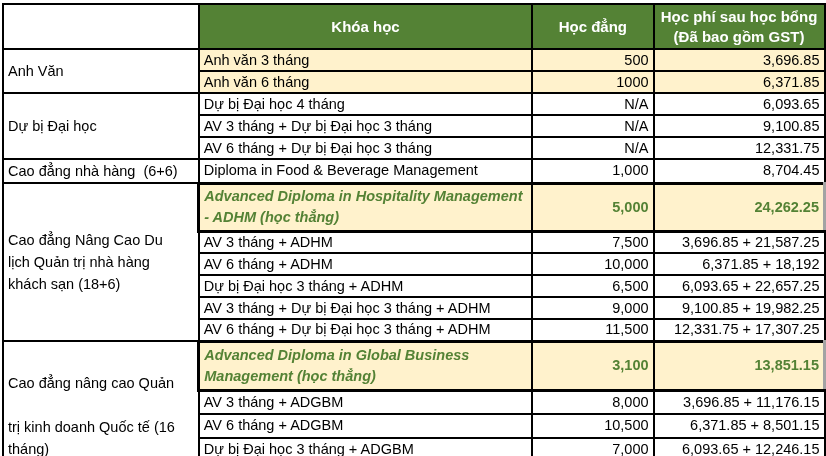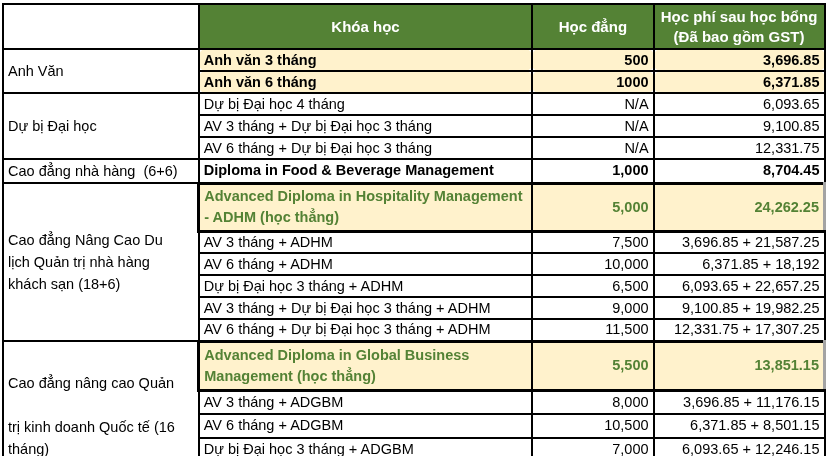--- a/index.html
+++ b/index.html
@@ -9,25 +9,25 @@
   .tbl td { border:2px solid #000; padding:0 4px; font-size:14.5px; line-height:19px;
             white-space:nowrap; overflow:hidden; box-sizing:border-box; }
   .c1 { width:196px; } .c2 { width:334px; } .c3 { width:122px; } .c4 { width:171px; }
   .hdr td { background:#548235; color:#ffffff; font-weight:bold; text-align:center; font-size:15px; height:45px; }
   .hdr td.blank { background:#ffffff; }
   .hdr .two { line-height:20px; }
   .cat { vertical-align:middle; white-space:normal !important; line-height:22px !important; }
   .r td { height:22px; }
   .ctr { text-align:right; }
   .rt { text-align:right; }
-  .b { font-weight:bold;border-radius:7px; }
+  .b { font-weight:normal; }
   .cream { background:#fff2cc; }
   .green { color:#548235; font-weight:bold; }
   .thick td.x { border-top:3px solid #000; border-bottom:3px solid #000; }
-  .thick td.first { border-left:3px solid #000; }
+  .thick td.first { border-left:3px solid #000;font-style:italic; }
   .thick td.last { border-right:3px solid #a3a3a3; }
   .wrap2 { white-space:normal !important; line-height:21px !important; }
 </style>
 </head>
 <body>
 
 <table class="tbl">
   <colgroup>
       <col class="c1">
       <col class="c2">
@@ -112,21 +112,21 @@
 
     <tr class="thick">
       <td rowspan="4" class="cat" style="vertical-align:top; padding-top:8px; line-height:22px;">
         <div style="height:22px;"></div>
         <div>Cao đẳng nâng cao Quản</div>
         <div style="height:22px;"></div>
         <div>trị kinh doanh Quốc tế (16</div>
         <div>tháng)</div>
       </td>
       <td class="x first cream green wrap2" style="height:47px;">Advanced Diploma in Global Business Management (học thẳng)</td>
-      <td class="x cream green ctr">5,500</td>
+      <td class="x cream green ctr">3,100</td>
       <td class="x last cream green rt">13,851.15</td>
     </tr>
     <tr class="r">
       <td>AV 3 tháng + ADGBM</td>
       <td class="ctr">8,000</td>
       <td class="rt">3,696.85 + 11,176.15</td>
     </tr>
     <tr class="r">
       <td>AV 6 tháng + ADGBM</td>
       <td class="ctr">10,500</td>

